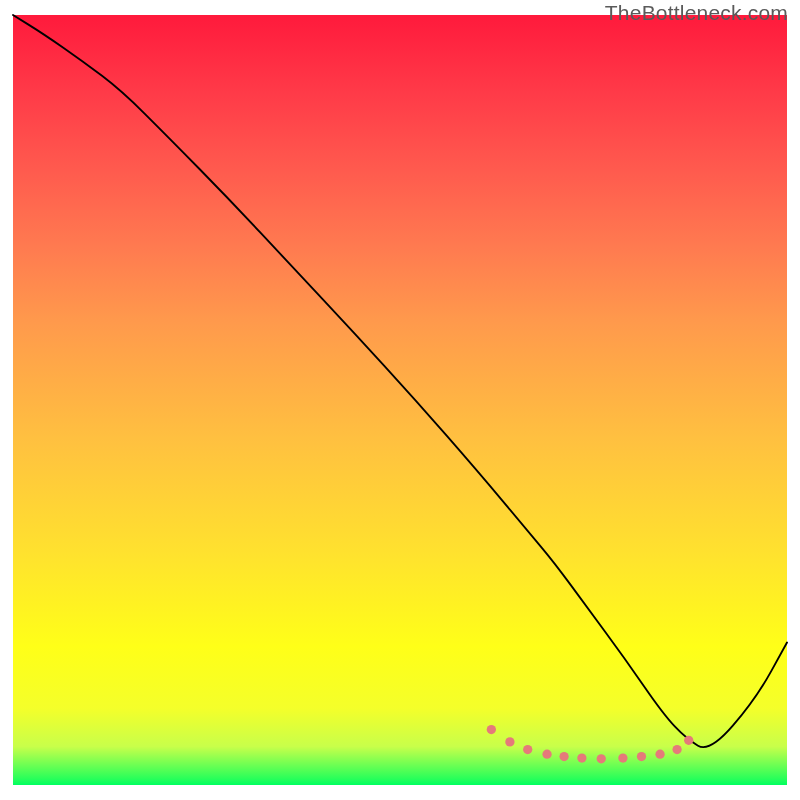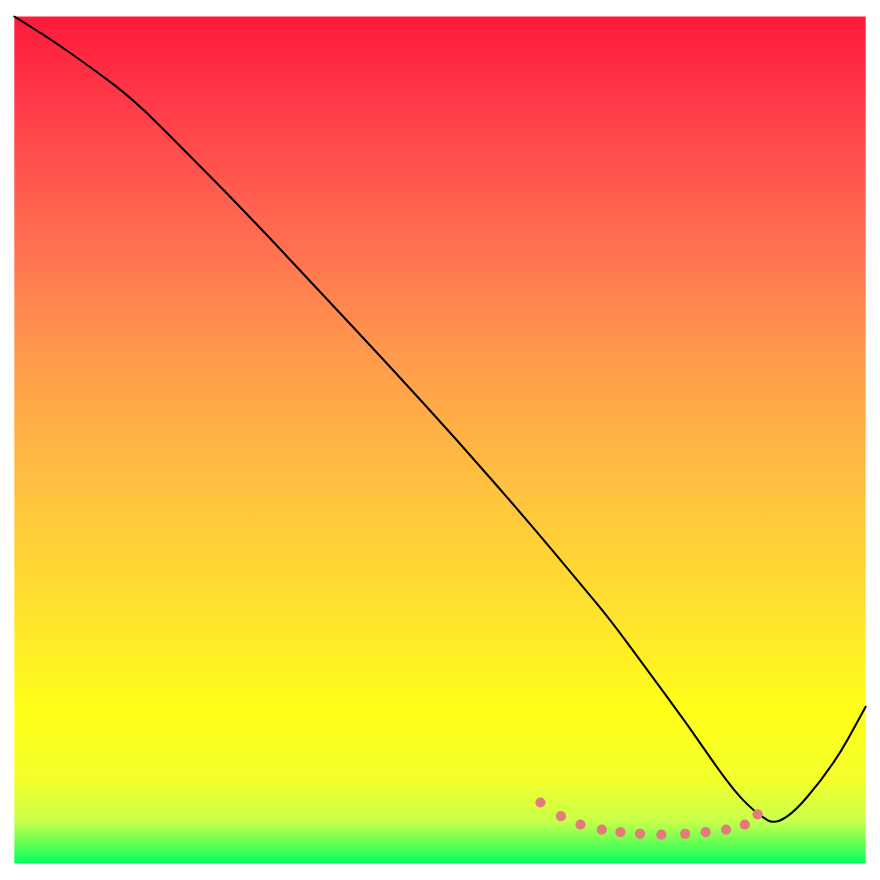--- a/index.html
+++ b/index.html
@@ -76,13 +76,14 @@
           <circle cx="760" cy="966" r="6" fill="#e57a7a"></circle>
           <circle cx="788" cy="965" r="6" fill="#e57a7a"></circle>
           <circle cx="812" cy="963" r="6" fill="#e57a7a"></circle>
           <circle cx="836" cy="960" r="6" fill="#e57a7a"></circle>
           <circle cx="858" cy="954" r="6" fill="#e57a7a"></circle>
           <circle cx="873" cy="942" r="6" fill="#e57a7a"></circle>
         </g>
     </svg>
   </div>
 
+  <div class="watermark">TheBottleneck.com</div>
 </div>
 
 </body></html>

